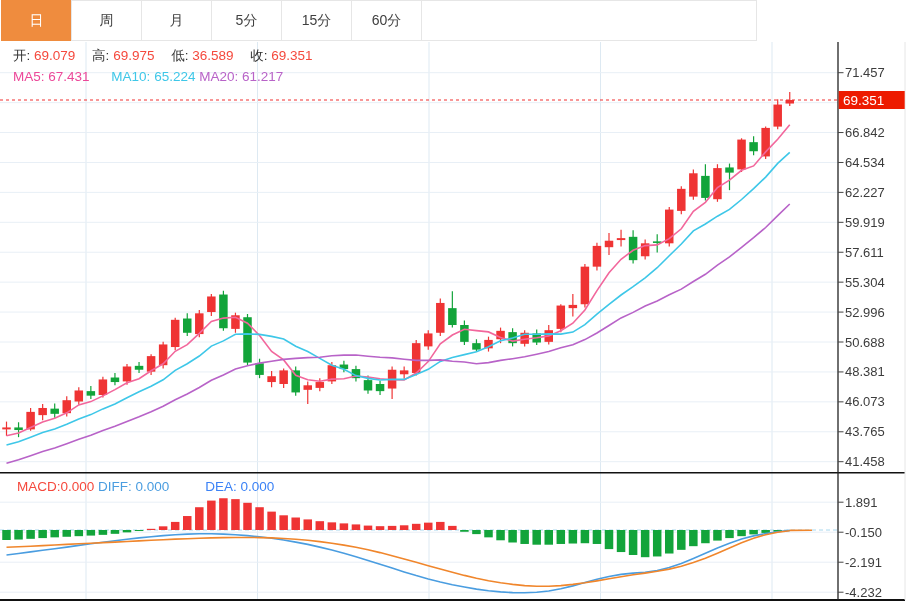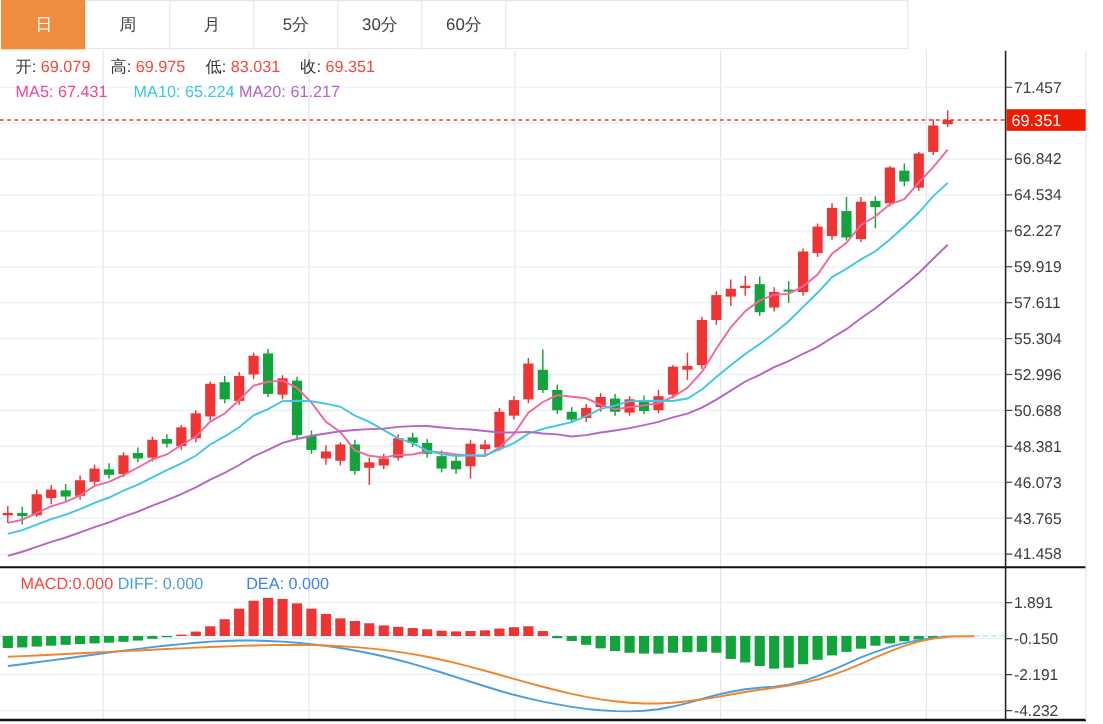--- a/index.html
+++ b/index.html
@@ -25,32 +25,32 @@
 </head>
 <body>
 
 <div class="app">
 
   <div class="tabbar">
     <div class="tab active">日</div>
     <div class="tab">周</div>
     <div class="tab">月</div>
     <div class="tab">5分</div>
-    <div class="tab">30分</div>
+    <div class="tab">15分</div>
     <div class="tab">60分</div>
     <div class="tab-filler"></div>
   </div>
 
   <div class="infobar">
     <span class="lb">开:</span>
     <span class="val">69.079</span>
     <span class="lb">高:</span>
     <span class="val">69.975</span>
     <span class="lb">低:</span>
-    <span class="val">83.031</span>
+    <span class="val">36.589</span>
     <span class="lb">收:</span>
     <span class="val">69.351</span>
   </div>
 
   <div class="malegend">
     <span class="ma5"><span>MA5:</span> <span>67.431</span></span>
     <span class="ma10"><span>MA10:</span> <span>65.224</span></span>
     <span class="ma20"><span>MA20:</span> <span>61.217</span></span>
   </div>
 

